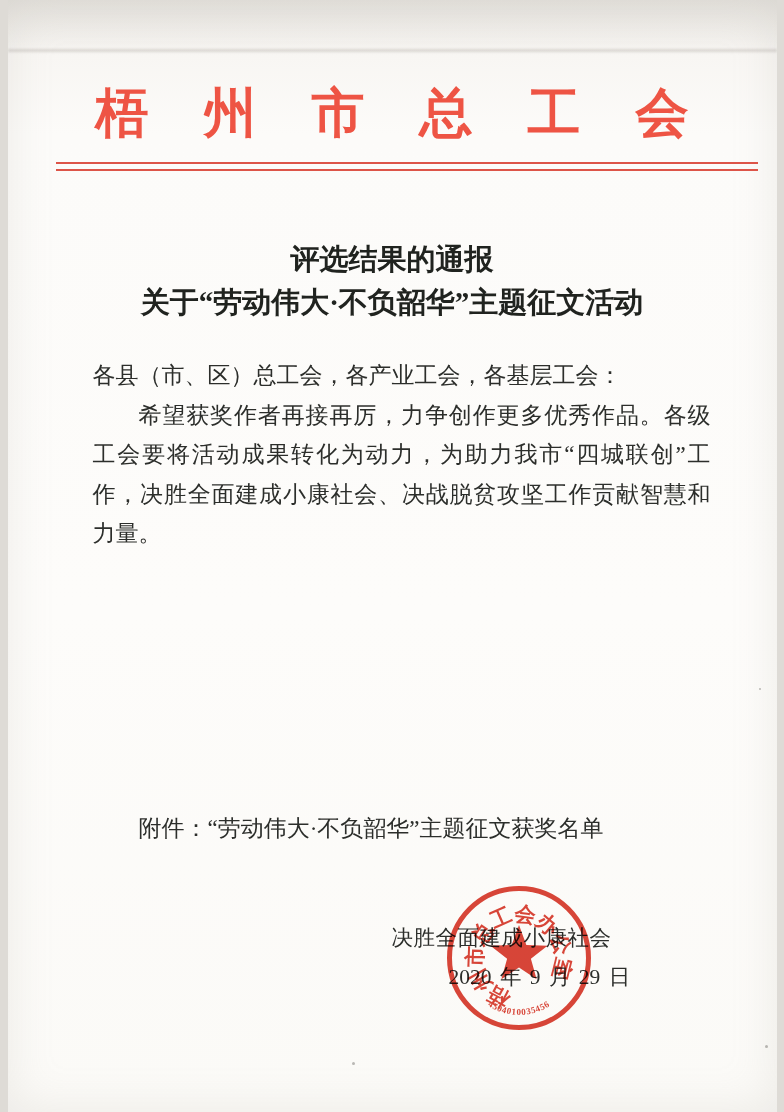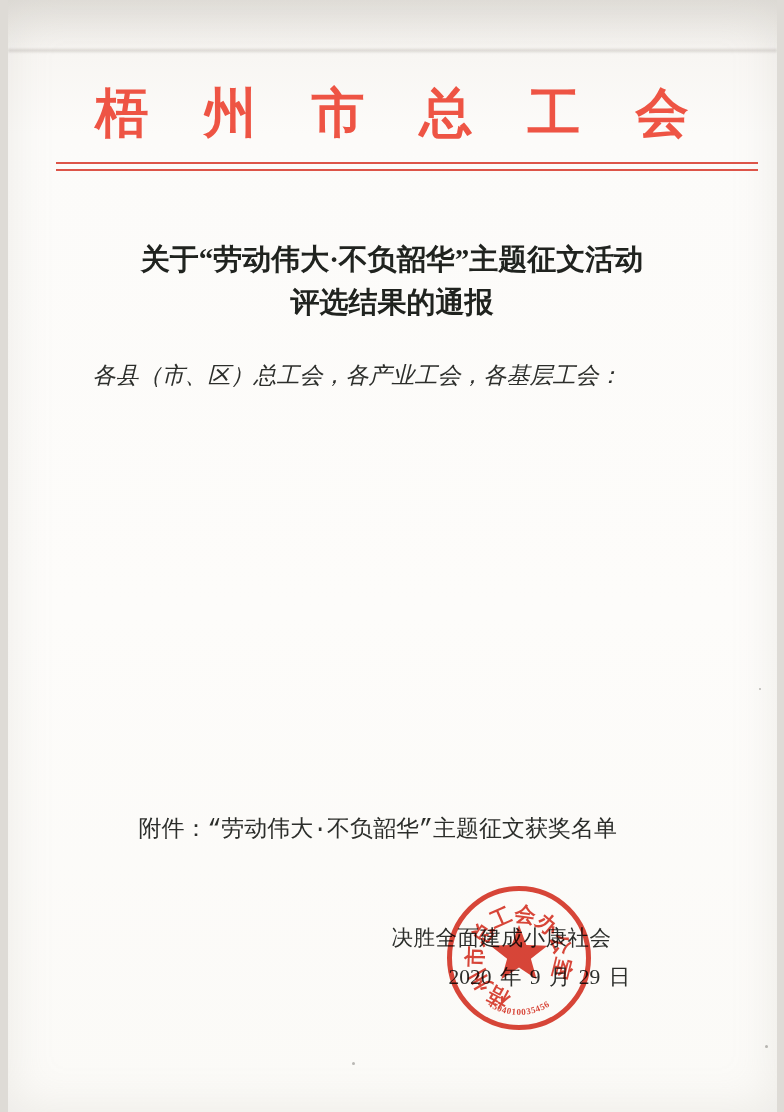--- a/index.html
+++ b/index.html
@@ -37,26 +37,26 @@
     position:absolute;top:238px;left:0;right:0;
     text-align:center;color:#20231f;
     font-size:29px;font-weight:700;line-height:43px;
   }
 
   .body-text{
     position:absolute;top:356px;left:85px;width:618px;
     font-size:23px;line-height:39.6px;color:#2c2e2b;
     text-align:justify;text-justify:inter-character;
   }
-  .body-text p{margin:0;text-indent:2em;font-style:italic;}
+  .body-text p{margin:0;text-indent:2em;}
   .body-text p.salutation{text-indent:0;}
 
   .attachment{
     position:absolute;top:813px;left:85px;width:618px;
-    font-size:23px;color:#2c2e2b;text-indent:2em;white-space:nowrap;font-family:Liberation Mono, monospace;
+    font-size:23px;color:#2c2e2b;text-indent:2em;white-space:nowrap;
   }
 
   .sig-office{
     position:absolute;top:923px;left:384px;
     font-size:21.5px;color:#2c2e2b;letter-spacing:0.5px;white-space:nowrap;
   }
   .sig-date{
     position:absolute;top:962px;left:441px;
     font-size:21.5px;color:#2c2e2b;word-spacing:3px;white-space:nowrap;
   }
@@ -79,26 +79,27 @@
   <div class="speck s1"></div>
   <div class="speck s2"></div>
   <div class="speck s3"></div>
 
   <div class="org-header">梧州市总工会</div>
 
   <div class="rule r1"></div>
   <div class="rule r2"></div>
 
   <div class="doc-title">
+    <div>评选结果的通报</div>
     <div>关于“劳动伟大·不负韶华”主题征文活动</div>
-    <div>评选结果的通报</div>
   </div>
 
   <div class="body-text">
     <p class="salutation">各县（市、区）总工会，各产业工会，各基层工会：</p>
+    <p>希望获奖作者再接再厉，力争创作更多优秀作品。各级工会要将活动成果转化为动力，为助力我市“四城联创”工作，决胜全面建成小康社会、决战脱贫攻坚工作贡献智慧和力量。</p>
   </div>
 
   <div class="attachment">附件：“劳动伟大·不负韶华”主题征文获奖名单</div>
 
   <div class="sig-office">决胜全面建成小康社会</div>
   <div class="sig-date">2020 年 9 月 29 日</div>
 
   <svg class="seal" viewBox="0 0 160 160" xmlns="http://www.w3.org/2000/svg">
     <circle cx="80" cy="80" r="69.5" fill="none" stroke="#d8382a" stroke-width="5"></circle>
     <polygon fill="#d8382a" points="80,47 87.35,66.89 108.53,67.73 91.89,80.86 97.63,101.27 80,89.5 62.37,101.27 68.11,80.86 51.47,67.73 72.65,66.89"></polygon>

